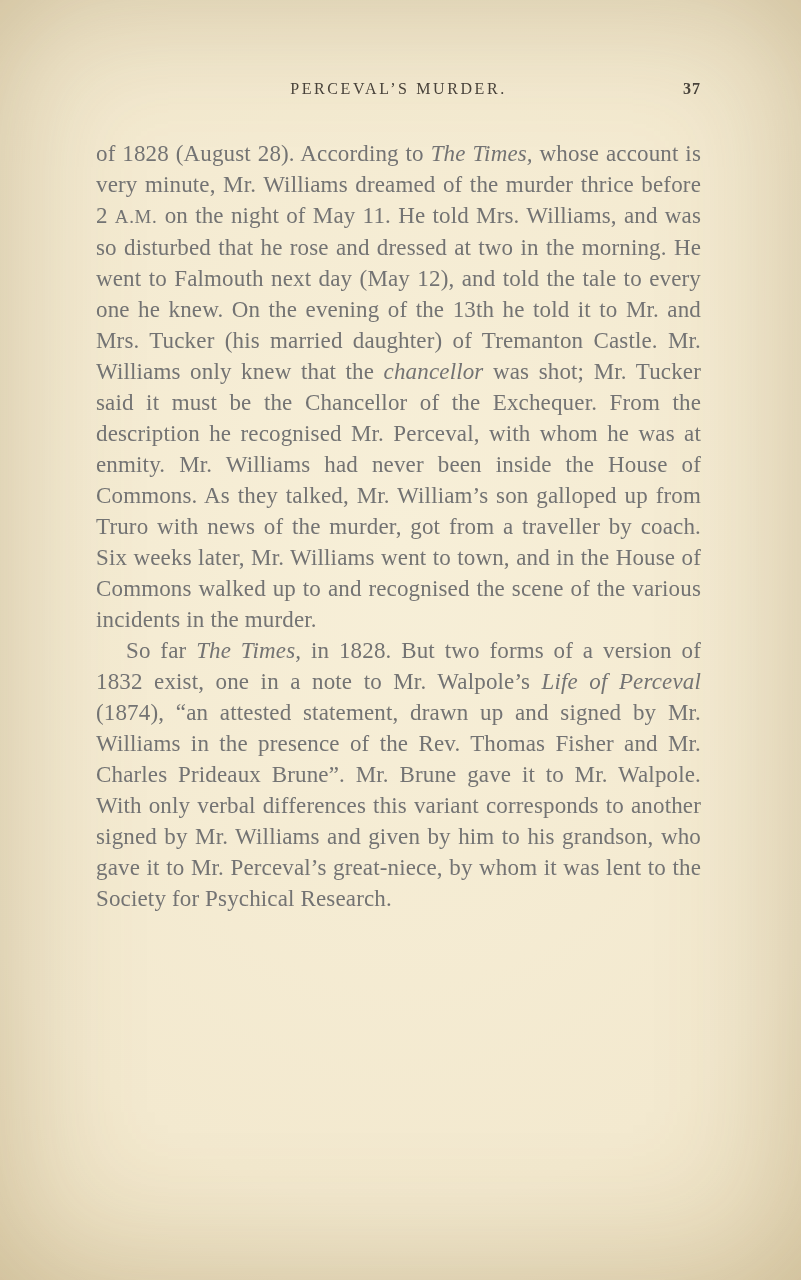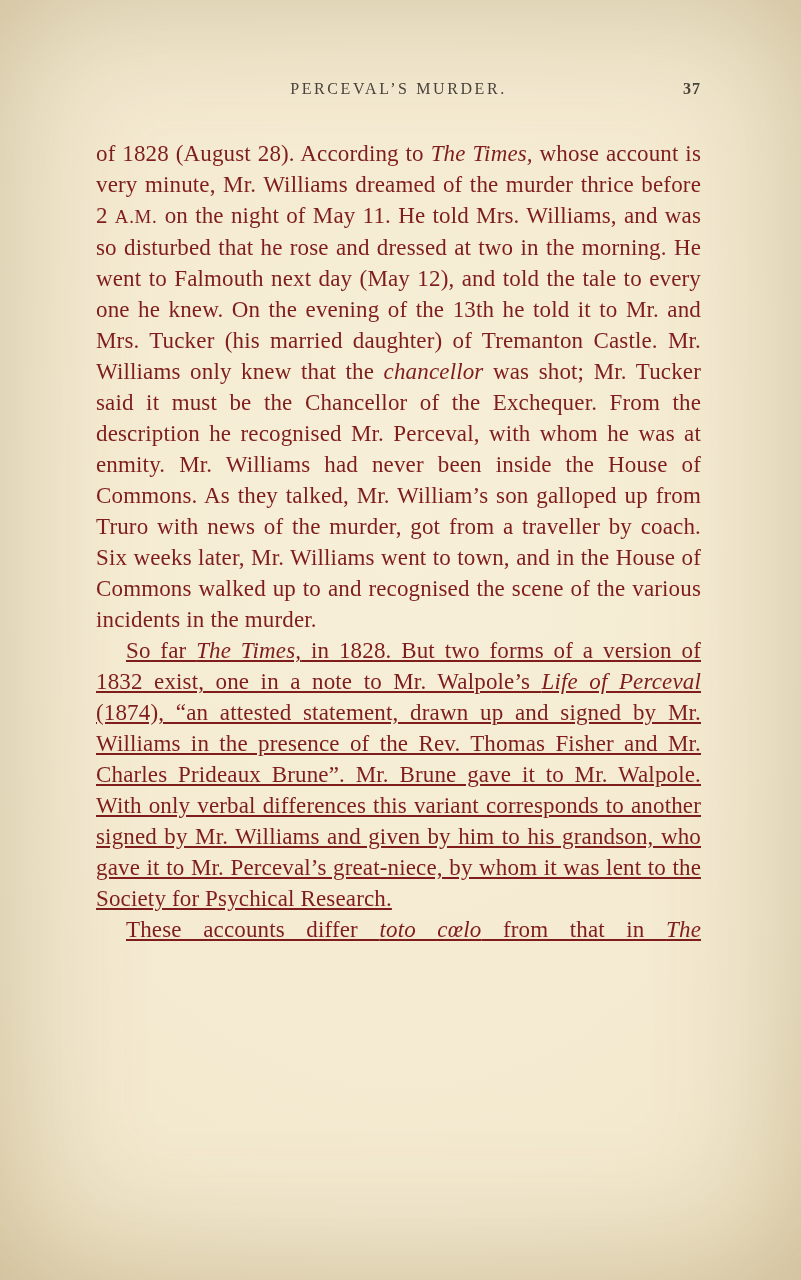--- a/index.html
+++ b/index.html
@@ -52,28 +52,27 @@
     right: 0;
     top: 0;
     letter-spacing: 1px;
     font-weight: bold;
   }
   .text-block {
     font-size: 23px;
     line-height: 31px;
     text-align: justify;
     letter-spacing: 0.15px;
-    color: #7f1d1d;
+    color: #737373;
   }
   .para {
     margin: 0;
   }
   .para.indent {
     text-indent: 30px;
-    text-decoration: underline;
   }
   .para.fill-last {
     text-align-last: justify;
   }
   .italic {
     font-style: italic;
   }
   .smallcaps {
     font-size: 0.82em;
     letter-spacing: 0.7px;
@@ -86,15 +85,14 @@
 
 <div class="page">
   <header class="running-head">
     <span class="head-title">PERCEVAL’S MURDER.</span>
     <span class="page-num">37</span>
   </header>
 
   <main class="text-block">
     <p class="para"><span>of 1828 (August 28). According to </span><span class="italic">The Times,</span><span> whose account is very minute, Mr. Williams dreamed of the murder thrice before 2 </span><span class="smallcaps">A.M.</span><span> on the night of May 11. He told Mrs. Williams, and was so disturbed that he rose and dressed at two in the morning. He went to Falmouth next day (May 12), and told the tale to every one he knew. On the evening of the 13th he told it to Mr. and Mrs. Tucker (his married daughter) of Tremanton Castle. Mr. Williams only knew that the </span><span class="italic">chancellor</span><span> was shot; Mr. Tucker said it must be the Chancellor of the Exchequer. From the description he recognised Mr. Perceval, with whom he was at enmity. Mr. Williams had never been inside the House of Commons. As they talked, Mr. William’s son galloped up from Truro with news of the murder, got from a traveller by coach. Six weeks later, Mr. Williams went to town, and in the House of Commons walked up to and recognised the scene of the various incidents in the murder.</span></p>
     <p class="para indent"><span>So far </span><span class="italic">The Times,</span><span> in 1828. But two forms of a version of 1832 exist, one in a note to Mr. Walpole’s </span><span class="italic">Life of Perceval</span><span> (1874), “an attested statement, drawn up and signed by Mr. Williams in the presence of the Rev. Thomas Fisher and Mr. Charles Prideaux Brune”. Mr. Brune gave it to Mr. Walpole. With only verbal differences this variant corresponds to another signed by Mr. Williams and given by him to his grandson, who gave it to Mr. Perceval’s great-niece, by whom it was lent to the Society for Psychical Research.</span></p>
-    <p class="para indent fill-last"><span>These accounts differ </span><span class="italic">toto cœlo</span><span> from that in </span><span class="italic">The</span></p>
   </main>
 </div>
 
 </body></html>

